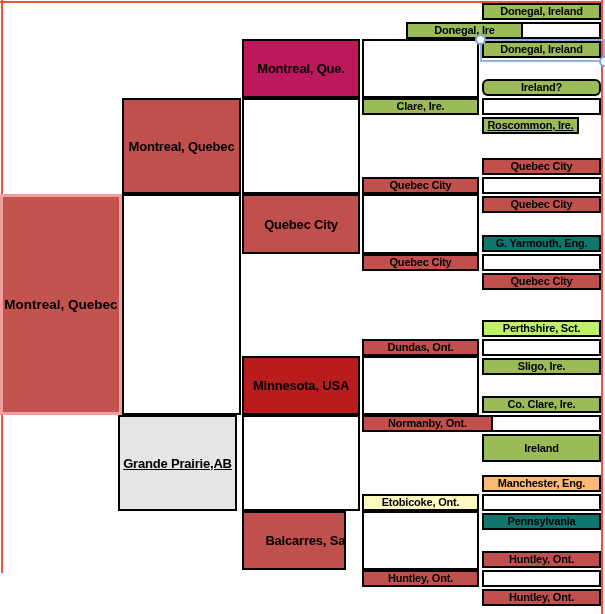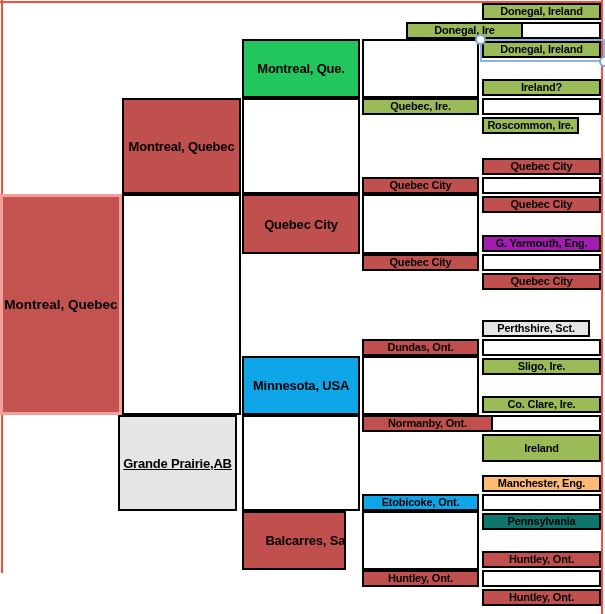--- a/index.html
+++ b/index.html
@@ -35,41 +35,41 @@
     <div class="conn" style="left: 482px; top: 98px; width: 119px; height: 17px;"></div>
     <div class="conn" style="left: 482px; top: 177px; width: 119px; height: 17px;"></div>
     <div class="conn" style="left: 482px; top: 254px; width: 119px; height: 17px;"></div>
     <div class="conn" style="left: 482px; top: 339px; width: 119px; height: 17px;"></div>
     <div class="conn" style="left: 482px; top: 415px; width: 119px; height: 17px;"></div>
     <div class="conn" style="left: 482px; top: 494px; width: 119px; height: 17px;"></div>
     <div class="conn" style="left: 482px; top: 570px; width: 119px; height: 17px;"></div>
     <div class="box g1" style="left: 0px; top: 194px; width: 122px; height: 221px; background: rgb(195, 83, 79); border-color: rgb(244, 158, 155);">Montreal, Quebec</div>
     <div class="box g2" style="left: 122px; top: 98px; width: 119px; height: 96px; background: rgb(192, 80, 77); border-color: rgb(0, 0, 0);">Montreal, Quebec</div>
     <div class="box g2" style="left: 118px; top: 415px; width: 119px; height: 96px; background: #e5e5e5; border-color: rgb(0, 0, 0); text-decoration: underline;">Grande Prairie,AB</div>
-    <div class="box g3" style="left: 242px; top: 39px; width: 118px; height: 59px; background: #22c55e; border-color: rgb(0, 0, 0);">Montreal, Que.</div>
+    <div class="box g3" style="left: 242px; top: 39px; width: 118px; height: 59px; background: #be185d; border-color: rgb(0, 0, 0);">Montreal, Que.</div>
     <div class="box g3" style="left: 242px; top: 194px; width: 118px; height: 60px; background: rgb(192, 80, 77); border-color: rgb(0, 0, 0);">Quebec City</div>
-    <div class="box g3" style="left: 242px; top: 356px; width: 118px; height: 59px; background: #0ea5e9; border-color: rgb(0, 0, 0);">Minnesota, USA</div>
+    <div class="box g3" style="left: 242px; top: 356px; width: 118px; height: 59px; background: #b91c1c; border-color: rgb(0, 0, 0);">Minnesota, USA</div>
     <div class="box g3" style="left: 242px; top: 511px; width: 104px; height: 59px; background: rgb(192, 80, 77); border-color: rgb(0, 0, 0); padding-left: 40px;">Balcarres, Sask.</div>
     <div class="box g4" style="left: 362px; top: 22px; width: 117px; height: 17px; background: rgb(155, 187, 89); border-color: rgb(0, 0, 0); margin-left: 44px;">Donegal, Ire</div>
-    <div class="box g4" style="left: 362px; top: 98px; width: 117px; height: 17px; background: rgb(155, 187, 89); border-color: rgb(0, 0, 0);">Quebec, Ire.</div>
+    <div class="box g4" style="left: 362px; top: 98px; width: 117px; height: 17px; background: rgb(155, 187, 89); border-color: rgb(0, 0, 0);">Clare, Ire.</div>
     <div class="box g4" style="left: 362px; top: 177px; width: 117px; height: 17px; background: rgb(192, 80, 77); border-color: rgb(0, 0, 0);">Quebec City</div>
     <div class="box g4" style="left: 362px; top: 254px; width: 117px; height: 17px; background: rgb(192, 80, 77); border-color: rgb(0, 0, 0);">Quebec City</div>
     <div class="box g4" style="left: 362px; top: 339px; width: 117px; height: 17px; background: rgb(192, 80, 77); border-color: rgb(0, 0, 0);">Dundas, Ont.</div>
     <div class="box g4" style="left: 362px; top: 415px; width: 131px; height: 17px; background: rgb(192, 80, 77); border-color: rgb(0, 0, 0);">Normanby, Ont.</div>
-    <div class="box g4" style="left: 362px; top: 494px; width: 117px; height: 17px; background: #0ea5e9; border-color: rgb(0, 0, 0);">Etobicoke, Ont.</div>
+    <div class="box g4" style="left: 362px; top: 494px; width: 117px; height: 17px; background: #fef9c3; border-color: rgb(0, 0, 0);">Etobicoke, Ont.</div>
     <div class="box g4" style="left: 362px; top: 570px; width: 117px; height: 17px; background: rgb(192, 80, 77); border-color: rgb(0, 0, 0);">Huntley, Ont.</div>
     <div class="box g5" style="left: 482px; top: 3px; width: 119px; height: 17px; background: rgb(155, 187, 89); border-color: rgb(0, 0, 0);">Donegal, Ireland</div>
     <div class="box g5" style="left: 482px; top: 41px; width: 119px; height: 17px; background: rgb(155, 187, 89); border-color: rgb(0, 0, 0);">Donegal, Ireland</div>
-    <div class="box g5" style="left: 482px; top: 79px; width: 119px; height: 17px; background: rgb(155, 187, 89); border-color: rgb(0, 0, 0);">Ireland?</div>
-    <div class="box g5" style="left: 482px; top: 117px; width: 97px; height: 17px; background: rgb(155, 187, 89); border-color: rgb(0, 0, 0);">Roscommon, Ire.</div>
+    <div class="box g5" style="left: 482px; top: 79px; width: 119px; height: 17px; background: rgb(155, 187, 89); border-color: rgb(0, 0, 0); border-radius: 6px;">Ireland?</div>
+    <div class="box g5" style="left: 482px; top: 117px; width: 97px; height: 17px; background: rgb(155, 187, 89); border-color: rgb(0, 0, 0); text-decoration: underline;">Roscommon, Ire.</div>
     <div class="box g5" style="left: 482px; top: 158px; width: 119px; height: 17px; background: rgb(192, 80, 77); border-color: rgb(0, 0, 0);">Quebec City</div>
     <div class="box g5" style="left: 482px; top: 196px; width: 119px; height: 17px; background: rgb(192, 80, 77); border-color: rgb(0, 0, 0);">Quebec City</div>
-    <div class="box g5" style="left: 482px; top: 235px; width: 119px; height: 17px; background: #a21caf; border-color: rgb(0, 0, 0);">G. Yarmouth, Eng.</div>
+    <div class="box g5" style="left: 482px; top: 235px; width: 119px; height: 17px; background: #0f766e; border-color: rgb(0, 0, 0);">G. Yarmouth, Eng.</div>
     <div class="box g5" style="left: 482px; top: 273px; width: 119px; height: 17px; background: rgb(192, 80, 77); border-color: rgb(0, 0, 0);">Quebec City</div>
-    <div class="box g5" style="left: 482px; top: 320px; width: 108px; height: 17px; background: #e5e5e5; border-color: rgb(0, 0, 0);">Perthshire, Sct.</div>
+    <div class="box g5" style="left: 482px; top: 320px; width: 119px; height: 17px; background: #bef264; border-color: rgb(0, 0, 0);">Perthshire, Sct.</div>
     <div class="box g5" style="left: 482px; top: 358px; width: 119px; height: 17px; background: rgb(155, 187, 89); border-color: rgb(0, 0, 0);">Sligo, Ire.</div>
     <div class="box g5" style="left: 482px; top: 396px; width: 119px; height: 17px; background: rgb(155, 187, 89); border-color: rgb(0, 0, 0);">Co. Clare, Ire.</div>
     <div class="box g5" style="left: 482px; top: 434px; width: 119px; height: 28px; background: rgb(155, 187, 89); border-color: rgb(0, 0, 0);">Ireland</div>
     <div class="box g5" style="left: 482px; top: 475px; width: 119px; height: 17px; background: #fdba74; border-color: rgb(0, 0, 0);">Manchester, Eng.</div>
     <div class="box g5" style="left: 482px; top: 513px; width: 119px; height: 17px; background: #0f766e; border-color: rgb(0, 0, 0);">Pennsylvania</div>
     <div class="box g5" style="left: 482px; top: 551px; width: 119px; height: 17px; background: rgb(192, 80, 77); border-color: rgb(0, 0, 0);">Huntley, Ont.</div>
     <div class="box g5" style="left: 482px; top: 589px; width: 119px; height: 17px; background: rgb(192, 80, 77); border-color: rgb(0, 0, 0);">Huntley, Ont.</div>
     <div id="sel" style="left: 480px; top: 39px; width: 125px; height: 23px; border-color: rgb(141, 180, 226);"></div>
     <div class="handle" style="left: 475px; top: 34px;"></div>
     <div class="handle" style="left: 599px; top: 56px;"></div>

